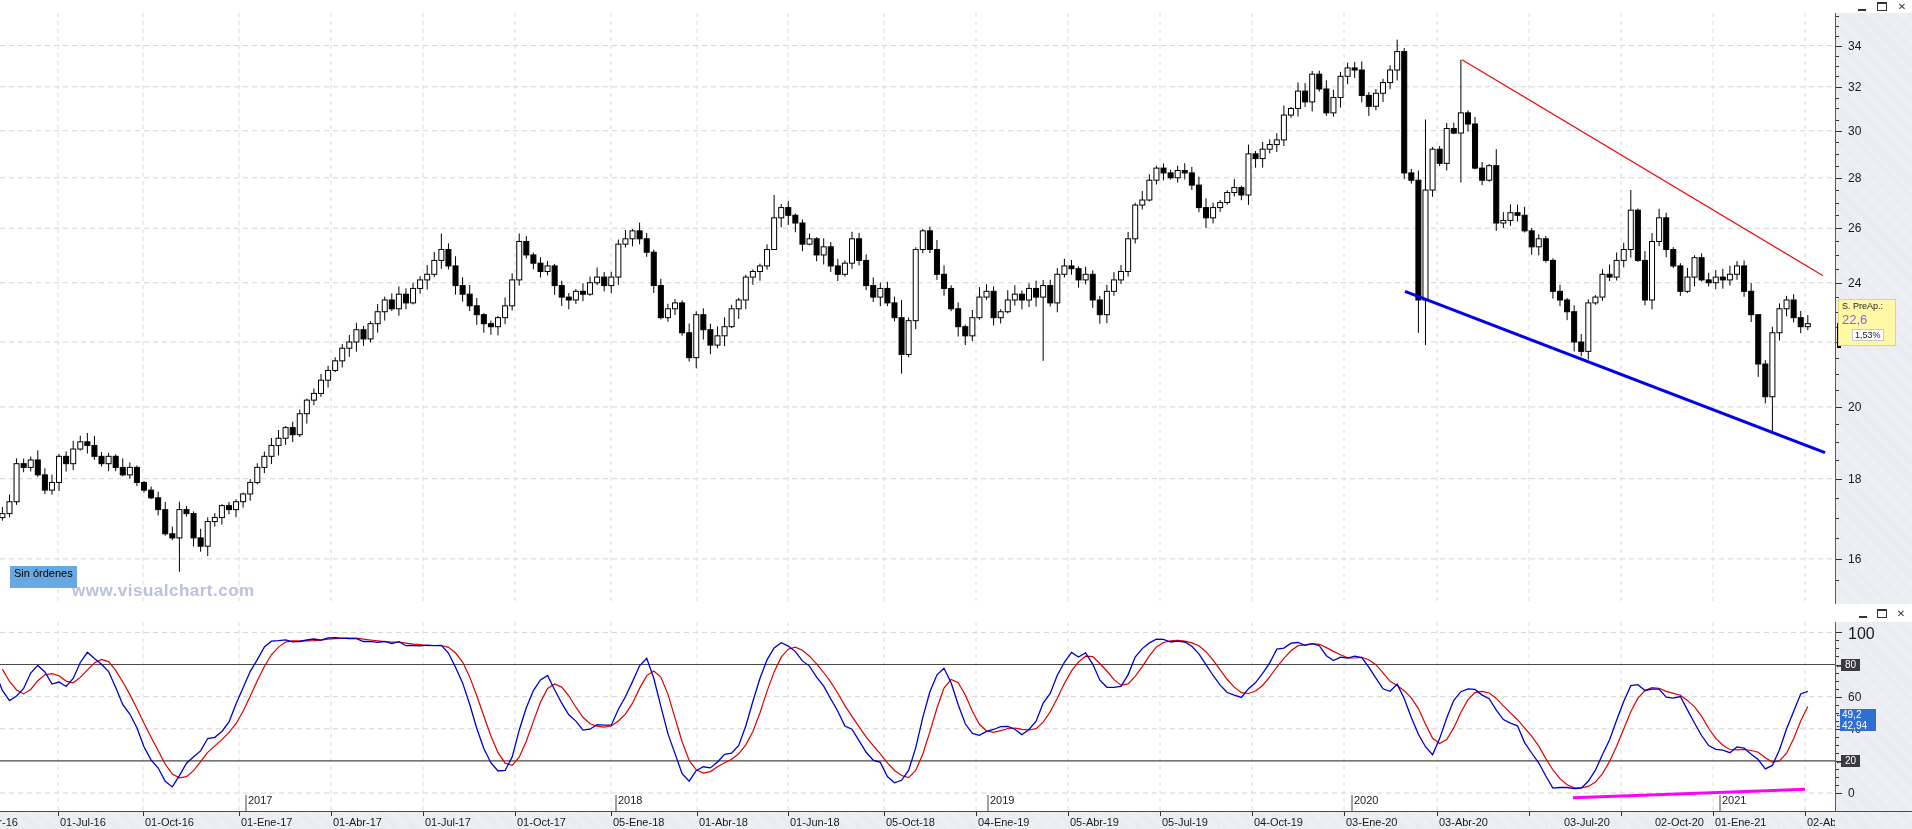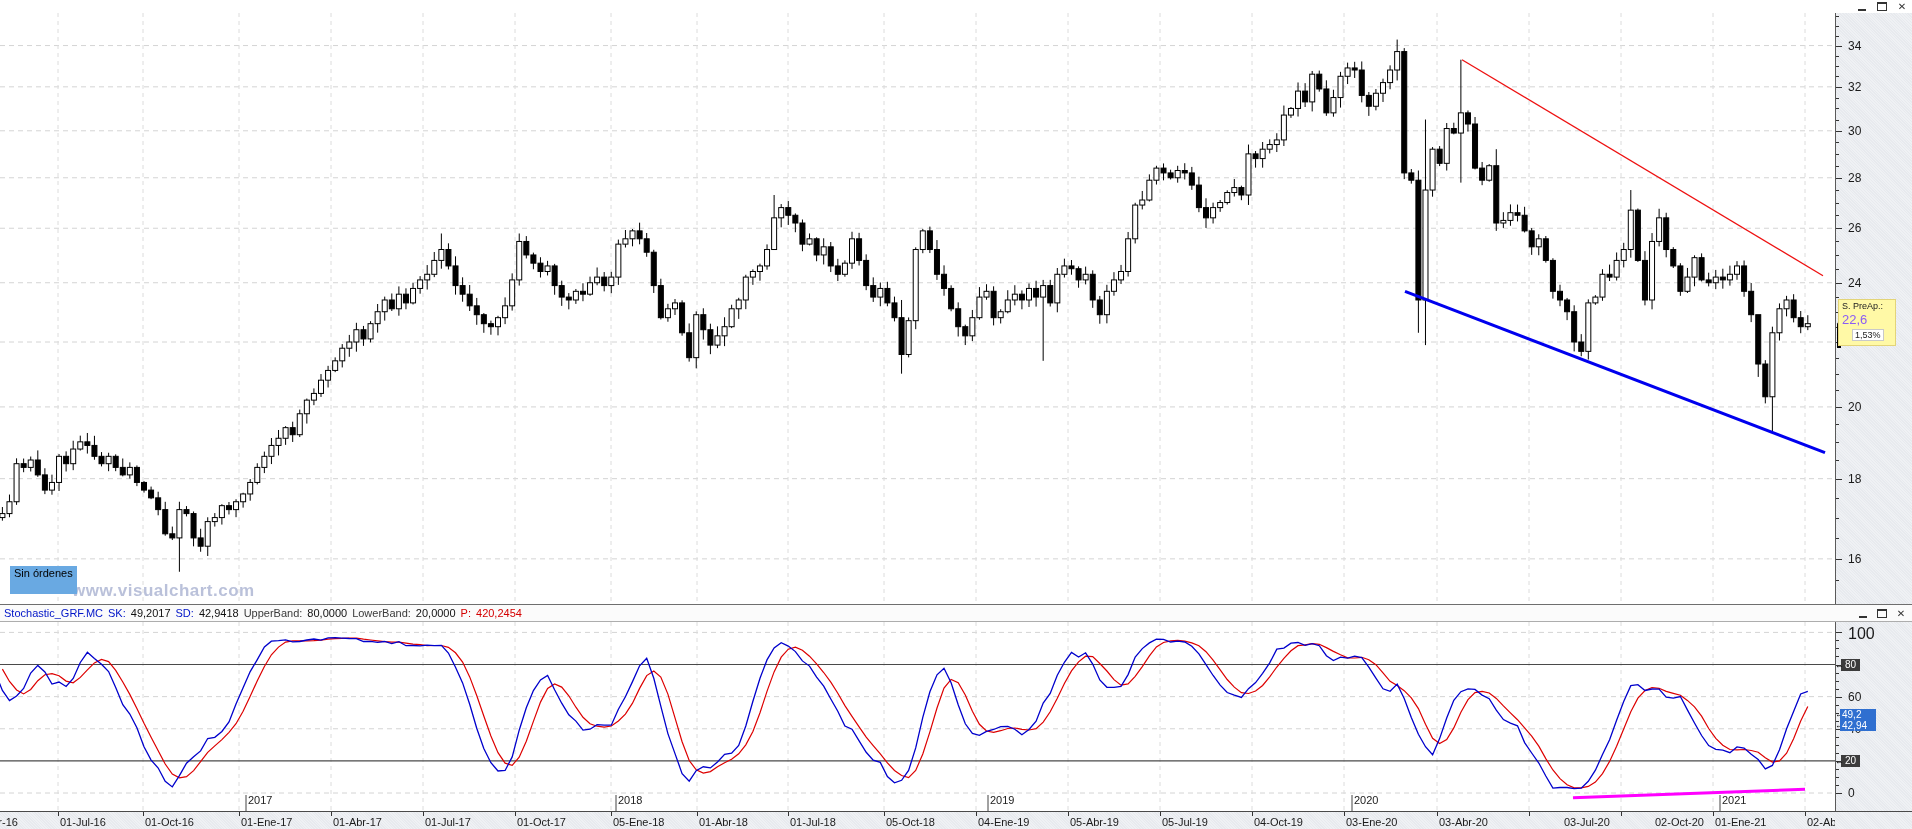--- a/index.html
+++ b/index.html
@@ -41,21 +41,21 @@
   .preap .big{font-size:13px;color:#8b5cf6;margin-top:1px;}
   .preap .pct{display:inline-block;background:#fff;border:1px solid #c9c9c9;padding:0 2px;margin-left:10px;margin-top:2px;font-size:9px;}
   .lastbar{position:absolute;left:1px;top:311px;width:4px;height:24px;background:#000;z-index:6;}
   
   .stoch-header{position:absolute;left:0;top:604px;width:1912px;height:18px;box-sizing:border-box;background:#fbfbfb;
                 border-top:1px solid #6e6e6e;border-bottom:1px solid #adadad;display:flex;align-items:center;
                 padding-left:4px;white-space:nowrap;}
   .stoch-header span{margin-right:5px;}
   .mini-controls{position:absolute;right:5px;top:605px;height:16px;display:flex;gap:7px;align-items:center;z-index:30;}
   
-  .chip-orders{position:absolute;left:10px;top:553px;height:28px;line-height:14px;background:#69a9e2;color:#000;
+  .chip-orders{position:absolute;left:10px;top:553px;height:22px;line-height:14px;background:#69a9e2;color:#000;
                padding:0 4px;font-size:11px;z-index:5;}
   .watermark{position:absolute;left:72px;top:568px;font-size:17px;font-weight:bold;color:#bac1da;letter-spacing:.5px;z-index:4;}
   
   .ylabel{position:absolute;font-size:11px;color:#222;top:172px;}
   
   .date-axis{position:absolute;left:0;top:811px;width:1912px;height:18px;box-sizing:border-box;background:#eff1f4;
              border-top:1px solid #4a4a4a;
              background-image:repeating-linear-gradient(45deg,rgba(110,120,145,.06) 0 1px,transparent 1px 2px);}
   .date-clip{position:absolute;left:0;top:0;width:1835px;height:18px;overflow:hidden;}
   .dtick{position:absolute;top:0;width:1px;height:4px;background:#333;}
@@ -690,23 +690,20 @@
       <div class="plabel" style="top: 208.236px;">26</div>
       <div class="plabel" style="top: 262.745px;">24</div>
       <div class="plabel" style="top: 322px;">22</div>
       <div class="plabel" style="top: 386.906px;">20</div>
       <div class="plabel" style="top: 458.657px;">18</div>
       <div class="plabel" style="top: 538.867px; text-align: center;">16</div>
       <div class="arrow" style="top: 304.676px;">←</div>
       <div class="arrow" style="top: 314.776px;">←</div>
     </div>
 
-  <div class="stoch-header">
-    <span id="stoch-fields"><span class="blue">Stochastic_GRF.MC</span><span class="blue">SK:</span><span class="">49,2017</span><span class="blue">SD:</span><span class="">42,9418</span><span class="dim">UpperBand:</span><span class="">80,0000</span><span class="dim">LowerBand:</span><span class="">20,0000</span><span class="red">P:</span><span class="red">420,2454</span></span>
-  </div>
   <div class="mini-controls">
     <span class="wbtn">
         <span class="g-min"></span>
       </span>
     <span class="wbtn">
         <span class="g-max"></span>
       </span>
     <span class="wbtn">
         <span class="g-close">✕</span>
       </span>
@@ -809,21 +806,21 @@
         <div class="dlabel" style="left: 333px;">01-Abr-17</div>
         <div class="dtick" style="left: 423px;"></div>
         <div class="dlabel" style="left: 425px;">01-Jul-17</div>
         <div class="dtick" style="left: 515px;"></div>
         <div class="dlabel" style="left: 517px;">01-Oct-17</div>
         <div class="dtick" style="left: 611px;"></div>
         <div class="dlabel" style="left: 613px;">05-Ene-18</div>
         <div class="dtick" style="left: 697px;"></div>
         <div class="dlabel" style="left: 699px;">01-Abr-18</div>
         <div class="dtick" style="left: 788px;"></div>
-        <div class="dlabel" style="left: 790px;">01-Jul-18</div>
+        <div class="dlabel" style="left: 790px;">01-Jun-18</div>
         <div class="dtick" style="left: 884px;"></div>
         <div class="dlabel" style="left: 886px;">05-Oct-18</div>
         <div class="dtick" style="left: 976px;"></div>
         <div class="dlabel" style="left: 978px;">04-Ene-19</div>
         <div class="dtick" style="left: 1068px;"></div>
         <div class="dlabel" style="left: 1070px;">05-Abr-19</div>
         <div class="dtick" style="left: 1160px;"></div>
         <div class="dlabel" style="left: 1162px;">05-Jul-19</div>
         <div class="dtick" style="left: 1252px;"></div>
         <div class="dlabel" style="left: 1254px;">04-Oct-19</div>

